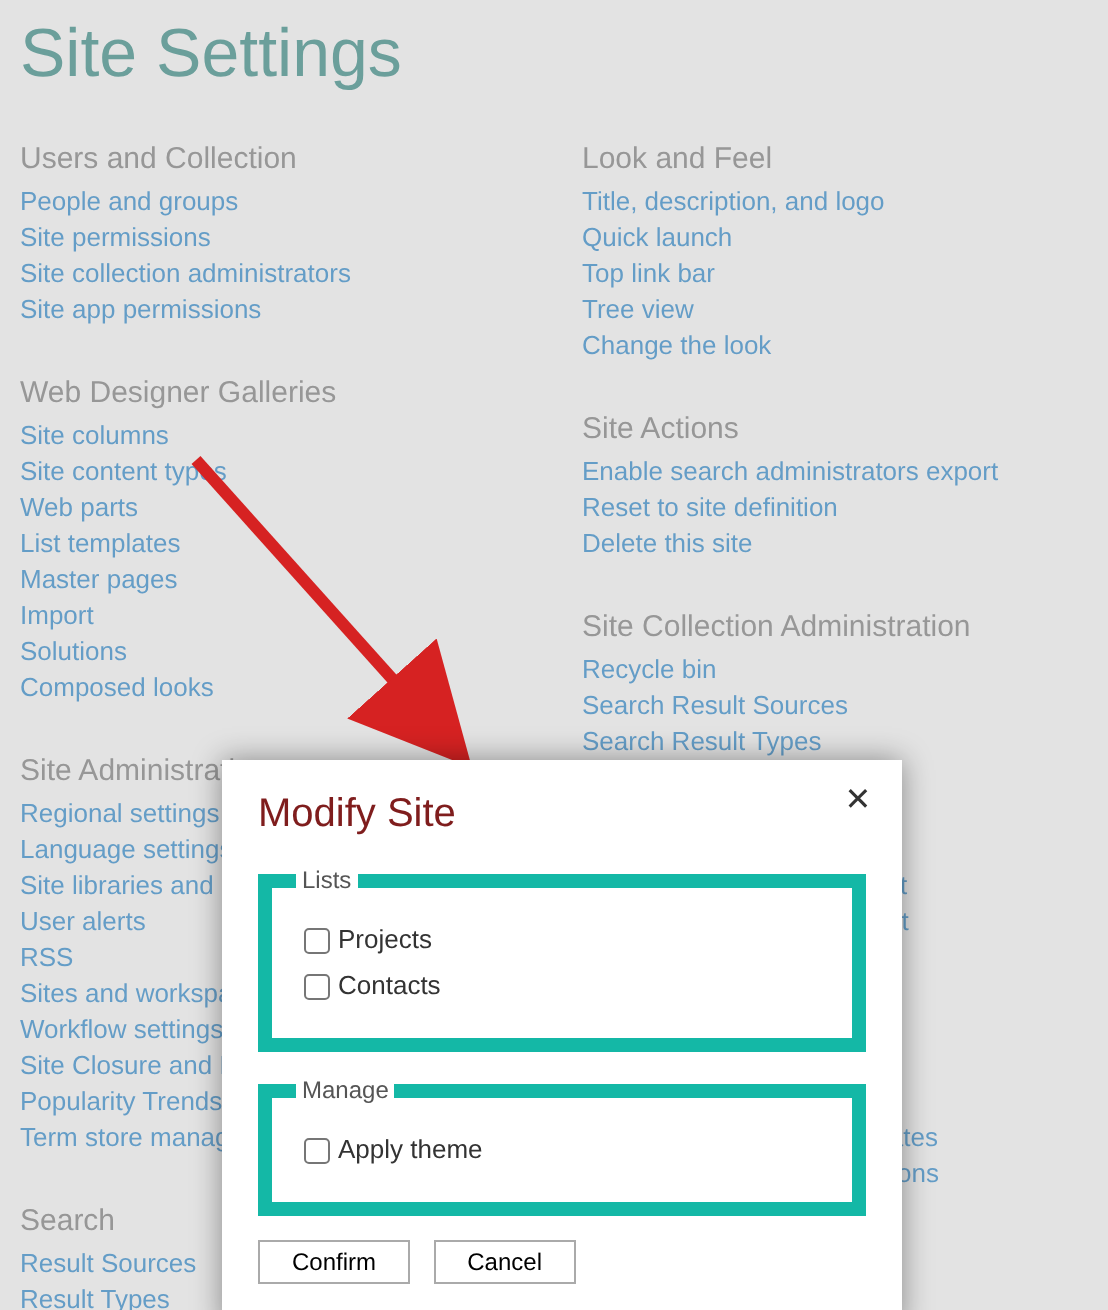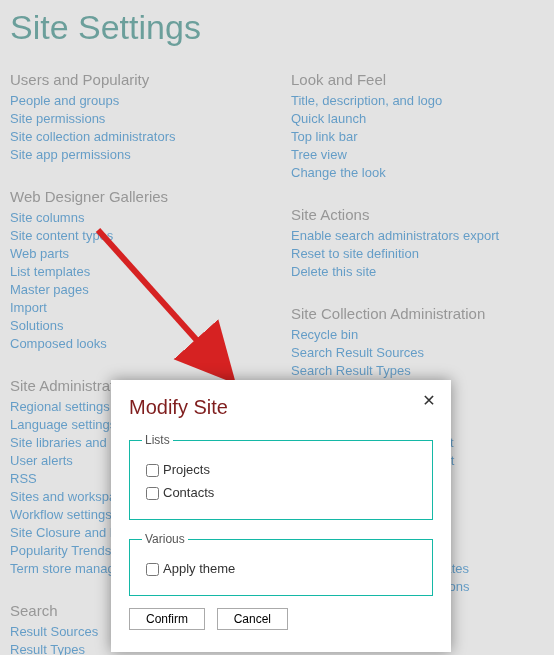--- a/index.html
+++ b/index.html
@@ -83,21 +83,21 @@
     top: 12px;
     cursor: pointer;
     font-size: 16px;
     color: #333;
     width: 20px;
     height: 20px;
     text-align: center;
     line-height: 18px;
   }
   fieldset {
-    border: 1px solid #14b8a6;
+    border: 7px solid #14b8a6;
     margin: 0 0 12px 0;
     padding: 10px 12px 12px 12px;
   }
   legend {
     font-size: 12px;
     color: #555;
     padding: 0 3px;
   }
   .cb-row {
     margin: 4px 0;
@@ -116,21 +116,21 @@
   }
 </style>
 </head>
 <body>
 
 <div class="page">
   <h1>Site Settings</h1>
   <div class="cols">
     <div class="col" id="col-left">
         <div class="section">
-          <div class="section-title">Users and Popularity</div>
+          <div class="section-title">Users and Collection</div>
           <a class="link">People and groups</a>
           <a class="link">Site permissions</a>
           <a class="link">Site collection administrators</a>
           <a class="link">Site app permissions</a>
         </div>
         <div class="section">
           <div class="section-title">Web Designer Galleries</div>
           <a class="link">Site columns</a>
           <a class="link">Site content types</a>
           <a class="link">Web parts</a>
@@ -213,19 +213,19 @@
 <div class="dialog">
   <div class="dialog-close">✕</div>
   <div class="dialog-title">Modify Site</div>
   <div id="dialog-groups">
       <fieldset>
         <legend>Lists</legend>
         <div class="cb-row"><input type="checkbox" style=""><span>Projects</span></div>
         <div class="cb-row"><input type="checkbox" style=""><span>Contacts</span></div>
       </fieldset>
       <fieldset>
-        <legend>Various</legend>
+        <legend>Manage</legend>
         <div class="cb-row"><input type="checkbox" style=""><span>Apply theme</span></div>
       </fieldset>
     </div>
   <button class="btn">Confirm</button>
   <button class="btn">Cancel</button>
 </div>
 
 </body></html>

